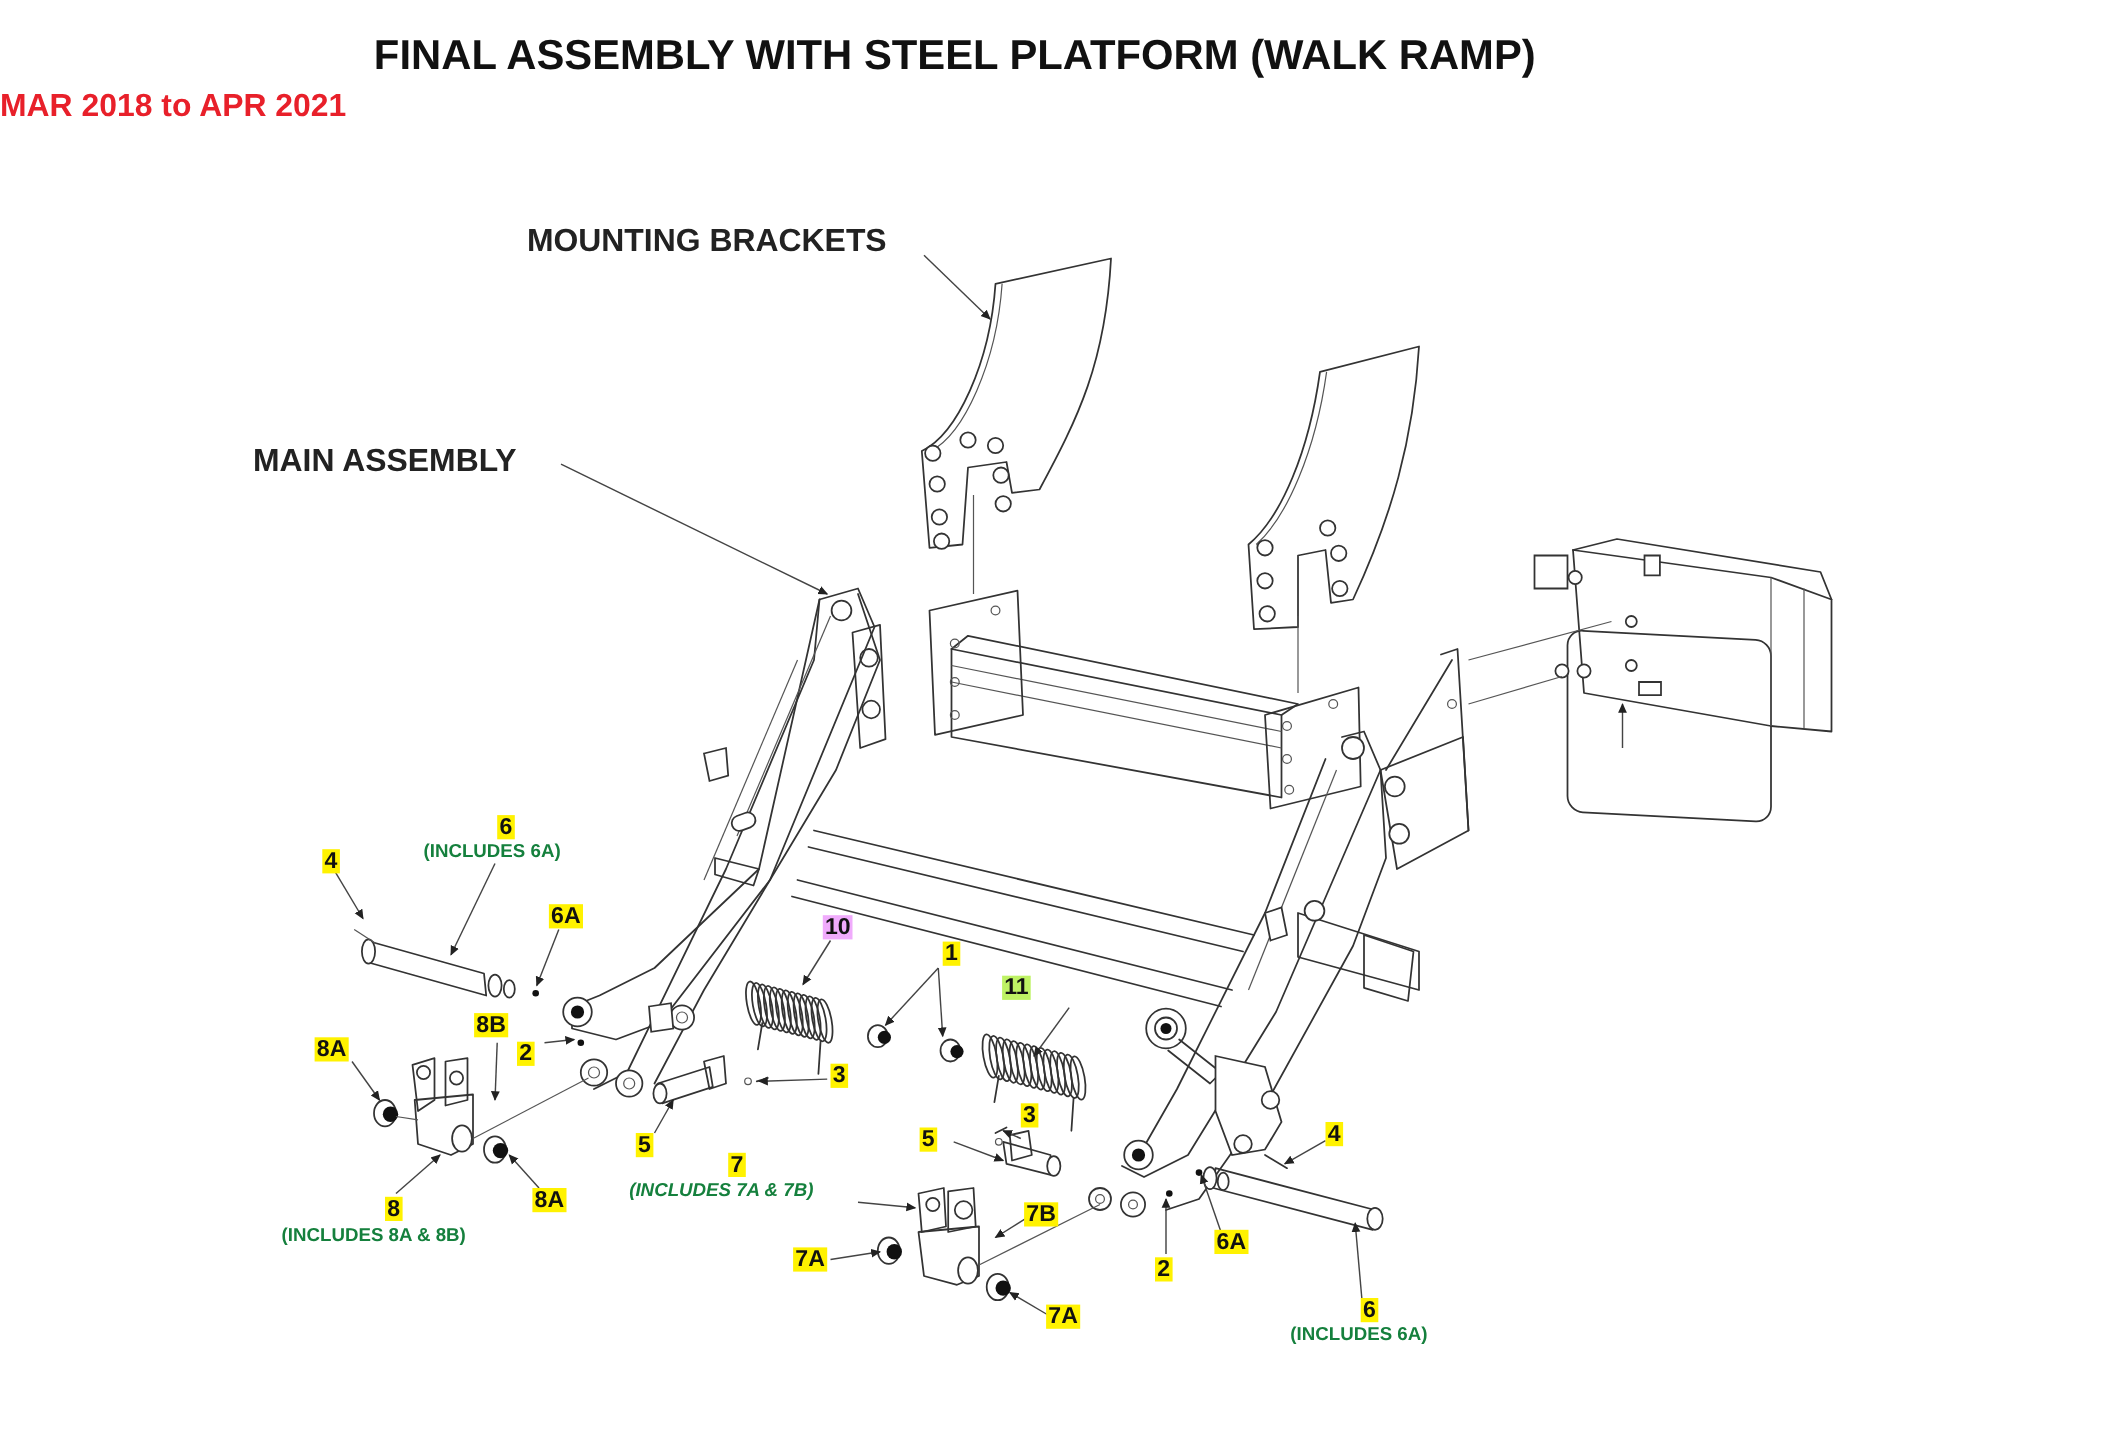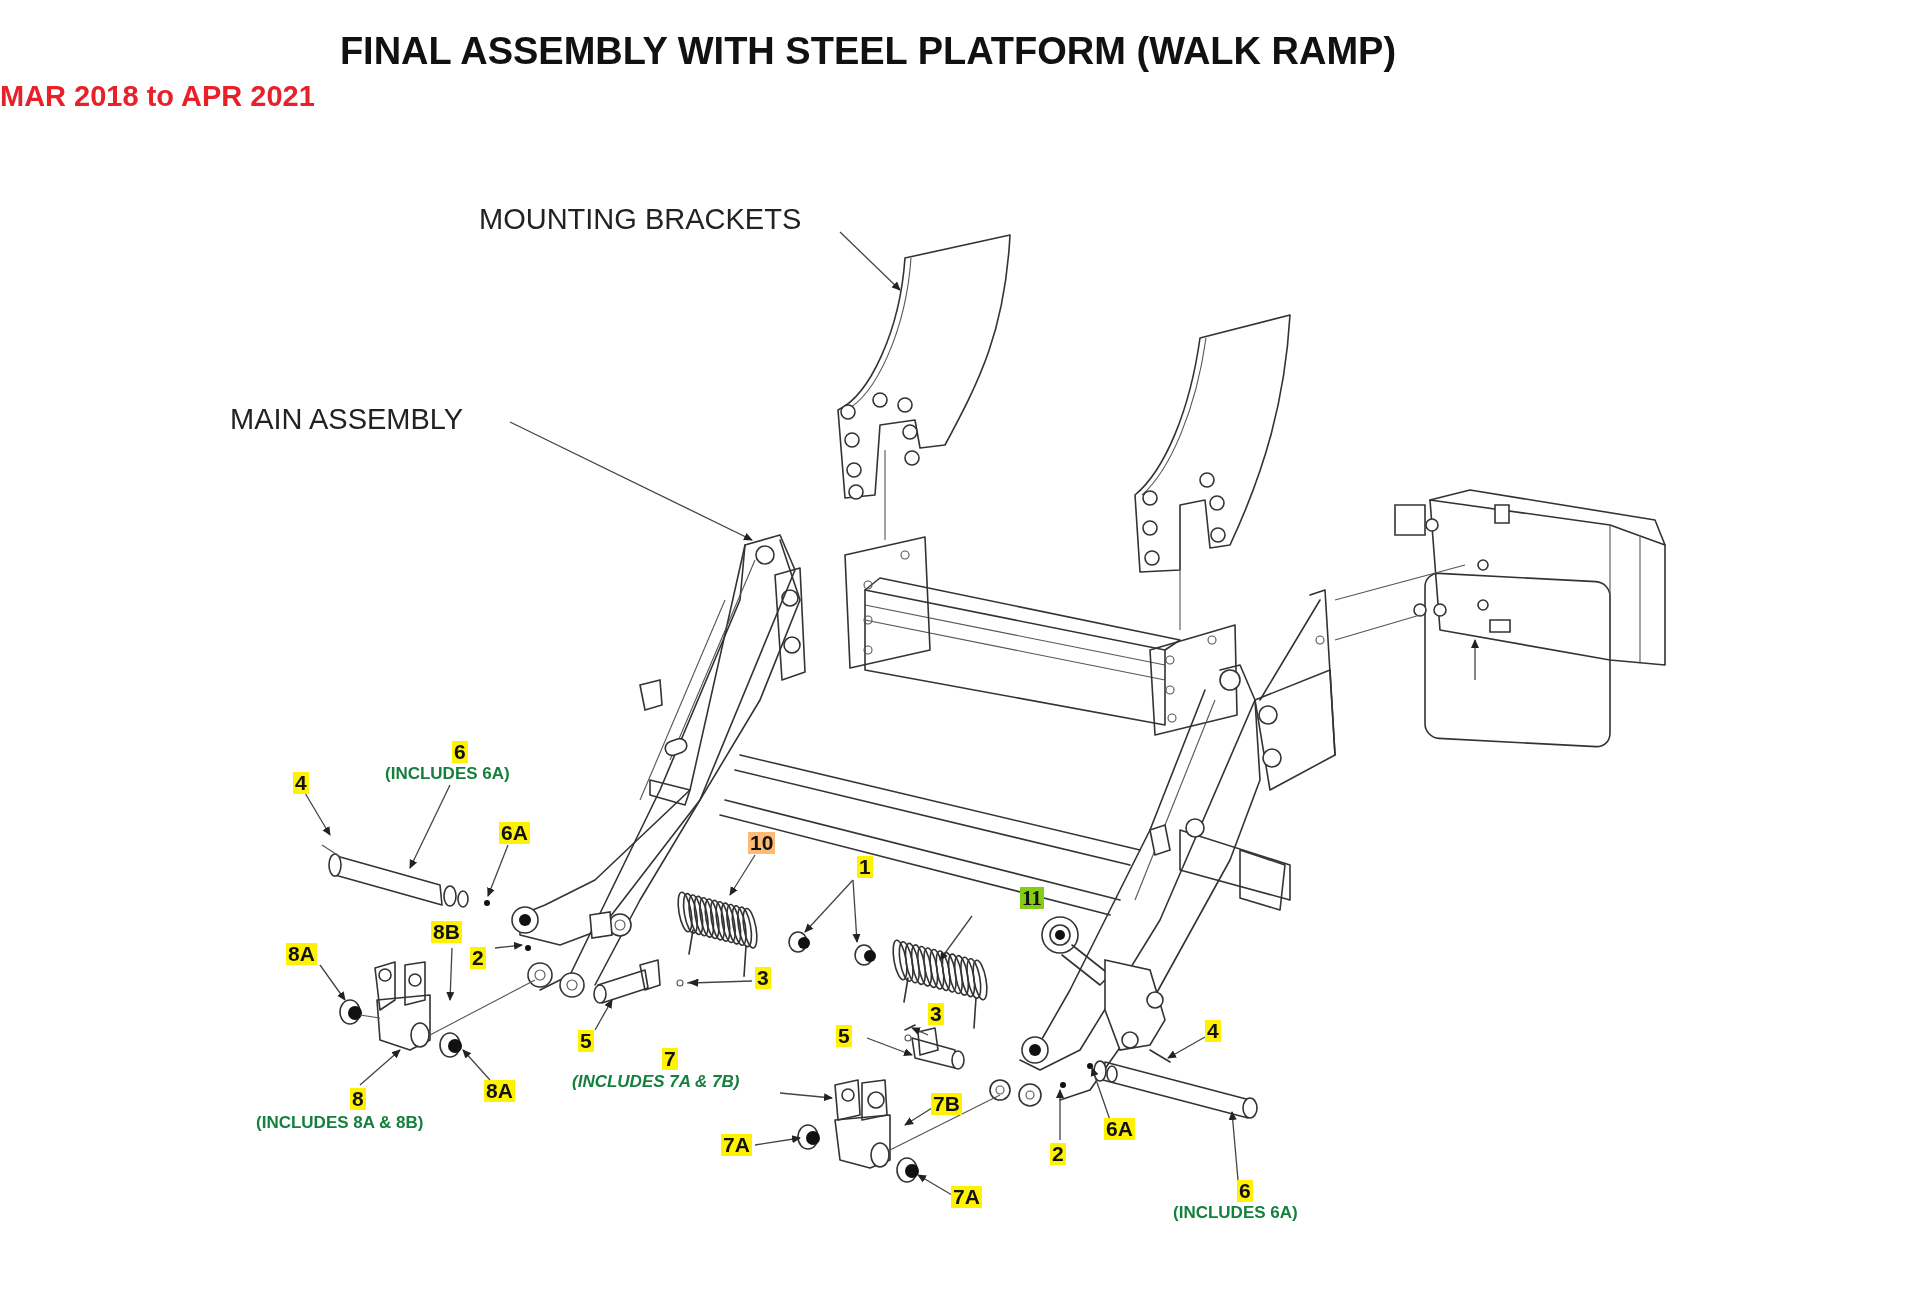--- a/index.html
+++ b/index.html
@@ -2,21 +2,21 @@
 <html><head>
 <meta charset="utf-8">
 <style>
   html, body { margin:0; padding:0; background:#ffffff; }
   body { width:1920px; height:1314px; position:relative; overflow:hidden;
          font-family:"Liberation Sans", sans-serif; }
   .title { position:absolute; left:0; width:1736px; top:30px; text-align:center;
            font-weight:bold; font-size:38px; color:#111; letter-spacing:0px; }
   .subtitle { position:absolute; left:0; width:1628px; top:80px; text-align:left;
               font-weight:bold; font-size:29px; }
-  .big-label { position:absolute; font-weight:normal; font-size:29px; color:#222; white-space:nowrap;text-align:right; }
+  .big-label { position:absolute; font-weight:bold; font-size:29px; color:#222; white-space:nowrap;text-align:right; }
   .callout { position:absolute; font-weight:bold; font-size:21px; color:#111;
              background:#fff200; padding:0 2px; line-height:22px; white-space:nowrap; }
   .note { position:absolute; font-weight:bold; font-size:17px; color:#15803d; white-space:nowrap; }
   svg#art { position:absolute; left:0; top:0; }
   svg#art * { vector-effect:non-scaling-stroke; }
   .ln { fill:none; stroke:#333; stroke-width:1.6; stroke-linejoin:round; stroke-linecap:round; }
   .thin { fill:none; stroke:#555; stroke-width:1.1; }
   .fillw { fill:#fff; stroke:#333; stroke-width:1.6; }
   .dark { fill:#111; }
   .lead { stroke:#444; stroke-width:1.3; fill:none; }
@@ -319,23 +319,23 @@
 <div class="note" style="left:385px; top:764px;">(INCLUDES 6A)</div>
 <div class="callout" style="left: 499px; top: 822px; background: rgb(255, 242, 0);">6A</div>
 <div class="callout" style="left: 286px; top: 943px; background: rgb(255, 242, 0);">8A</div>
 <div class="callout" style="left: 431px; top: 921px; background: rgb(255, 242, 0);">8B</div>
 <div class="callout" style="left: 470px; top: 947px; background: rgb(255, 242, 0);">2</div>
 <div class="callout" style="left: 484px; top: 1080px; background: rgb(255, 242, 0);">8A</div>
 <div class="callout" style="left: 350px; top: 1088px; background: rgb(255, 242, 0);">8</div>
 <div class="note" style="left:256px; top:1113px;">(INCLUDES 8A &amp; 8B)</div>
 <div class="callout" style="left: 578px; top: 1030px; background: rgb(255, 242, 0);">5</div>
 
-<div class="callout" style="left: 748px; top: 832px; background: #fdba74;">10</div>
+<div class="callout" style="left: 748px; top: 832px; background: #f0abfc;">10</div>
 <div class="callout" style="left: 857px; top: 856px; background: rgb(255, 242, 0);">1</div>
-<div class="callout" style="left: 1020px; top: 887px; background: #84cc16; font-family: Liberation Serif, serif;">11</div>
+<div class="callout" style="left: 911px; top: 887px; background: #bef264;">11</div>
 <div class="callout" style="left: 755px; top: 967px; background: rgb(255, 242, 0);">3</div>
 <div class="callout" style="left: 928px; top: 1003px; background: rgb(255, 242, 0);">3</div>
 <div class="callout" style="left: 836px; top: 1025px; background: rgb(255, 242, 0);">5</div>
 <div class="callout" style="left: 662px; top: 1048px; background: rgb(255, 242, 0);">7</div>
 <div class="note" style="left:572px; top:1072px;font-style:italic;">(INCLUDES 7A &amp; 7B)</div>
 <div class="callout" style="left: 931px; top: 1093px; background: rgb(255, 242, 0);">7B</div>
 <div class="callout" style="left: 721px; top: 1134px; background: rgb(255, 242, 0);">7A</div>
 <div class="callout" style="left: 951px; top: 1186px; background: rgb(255, 242, 0);">7A</div>
 
 <div class="callout" style="left: 1205px; top: 1020px; background: rgb(255, 242, 0);">4</div>

